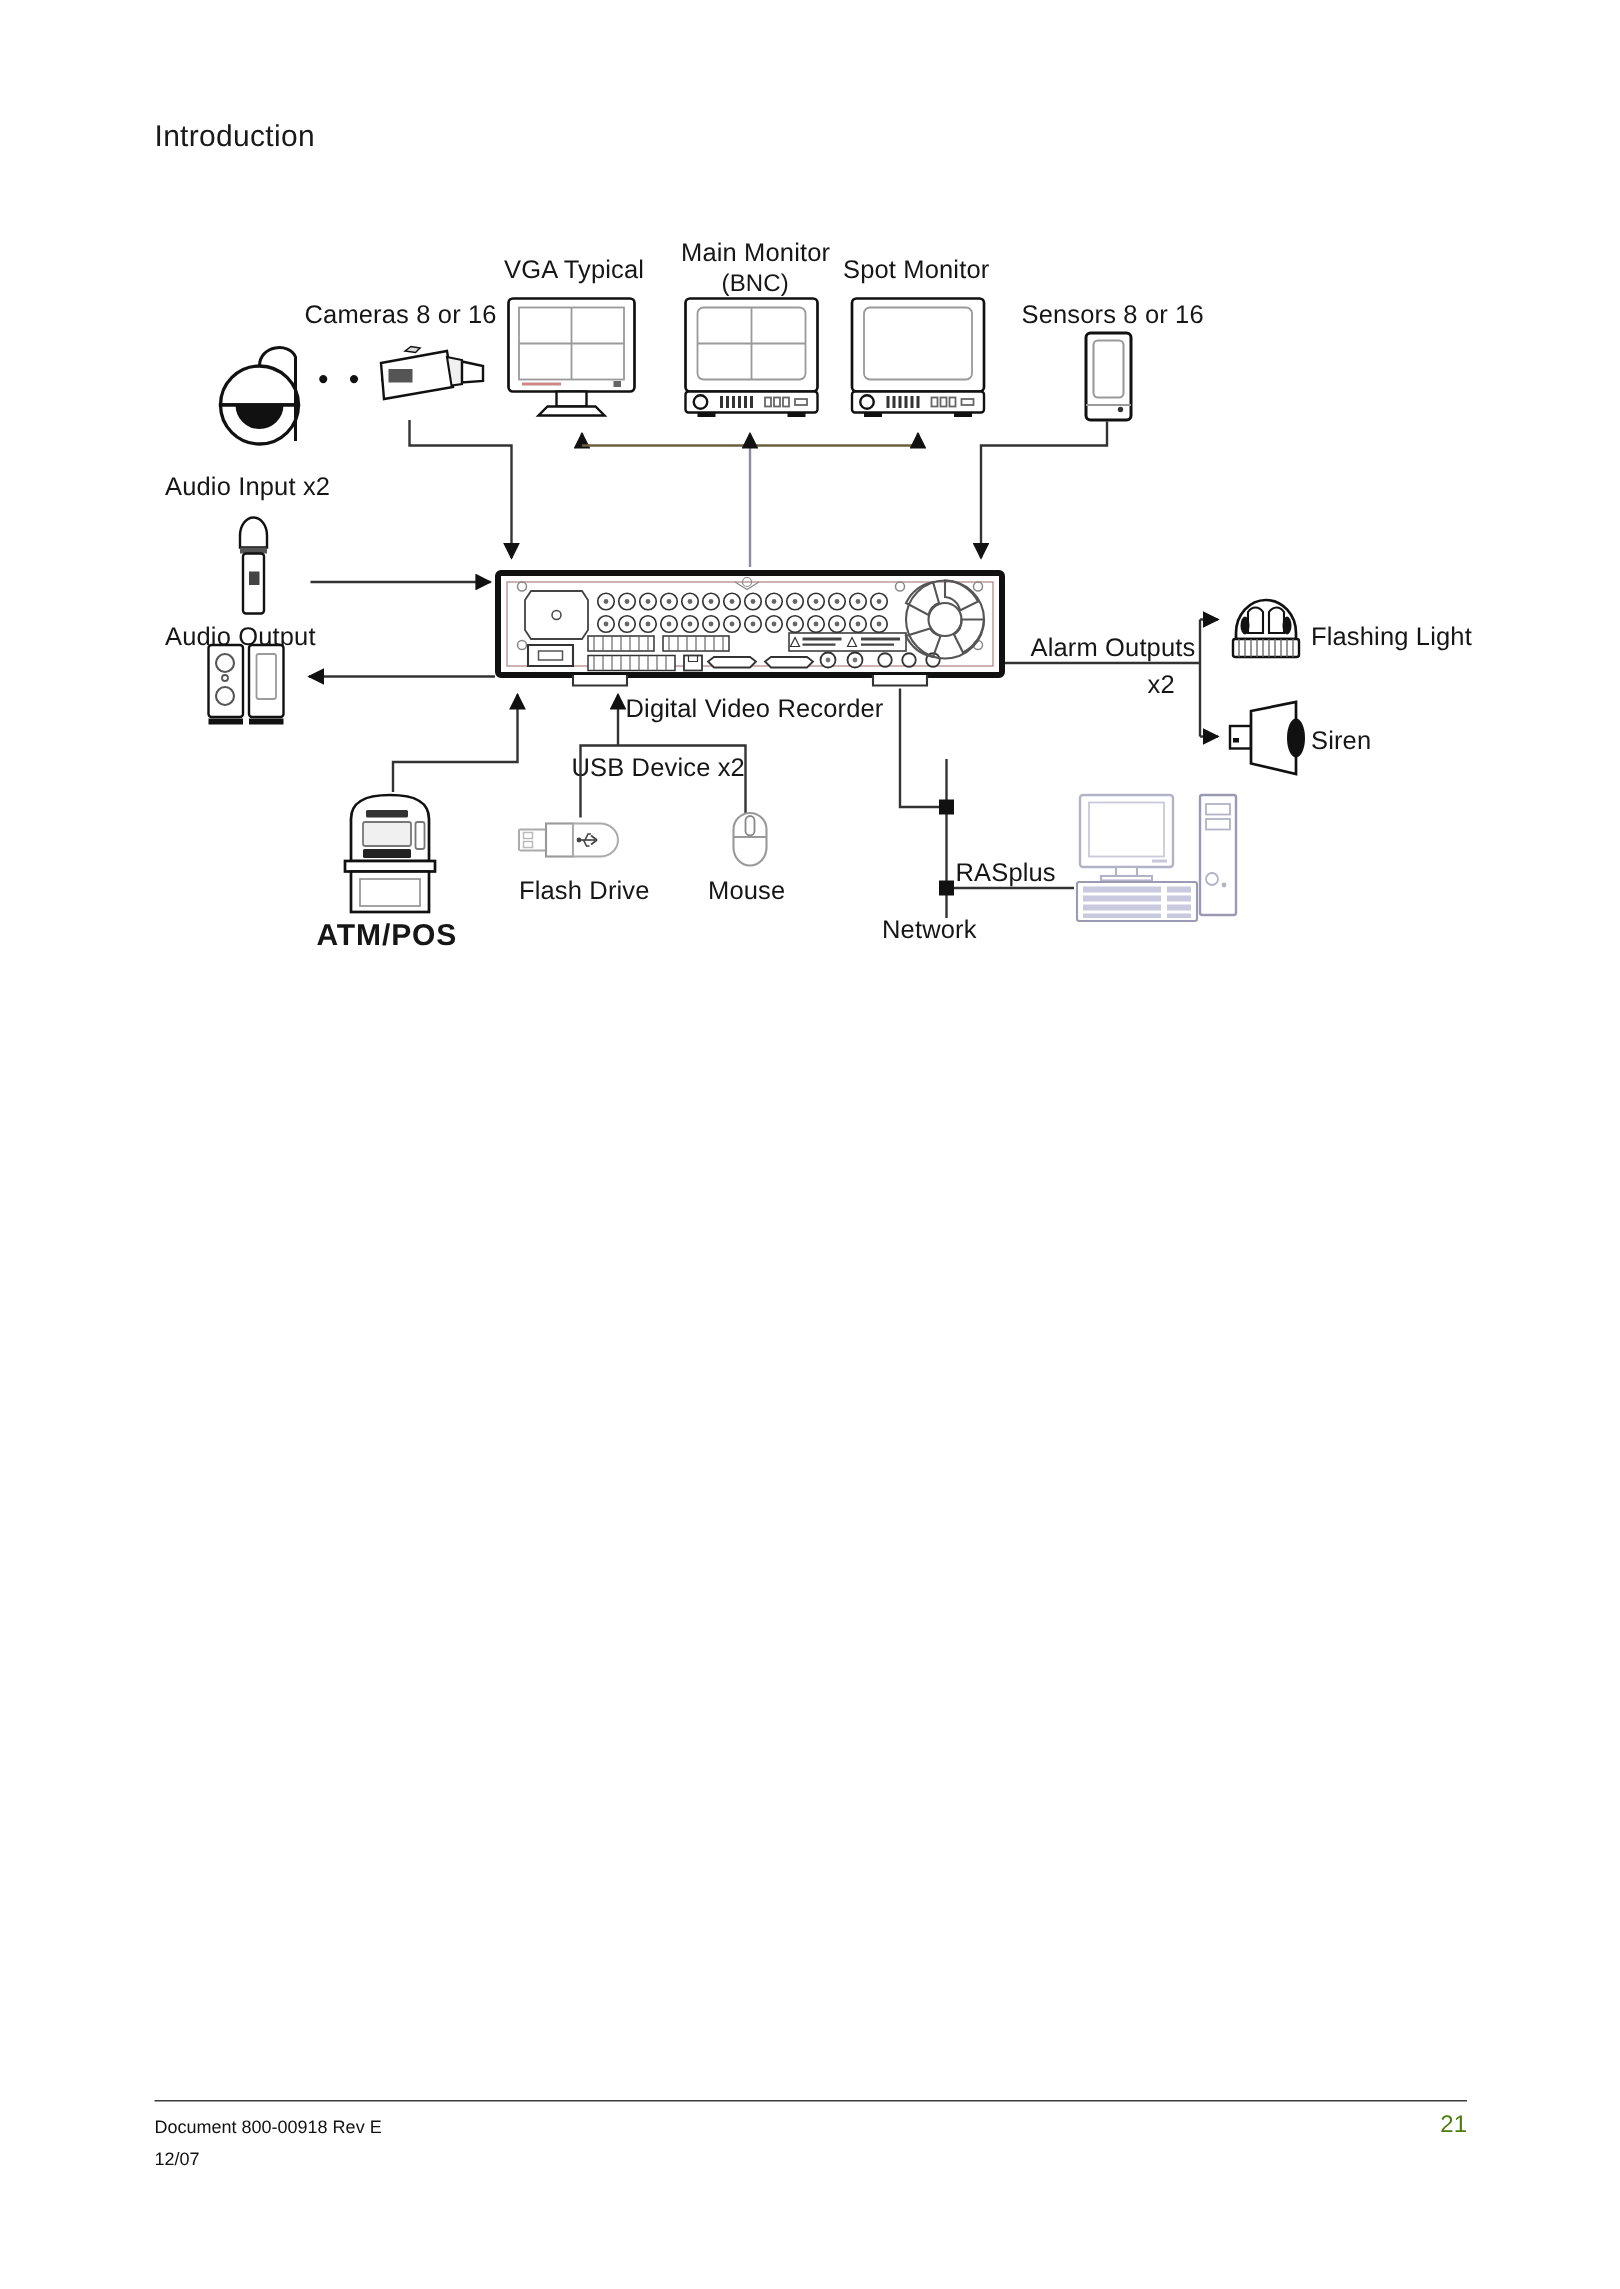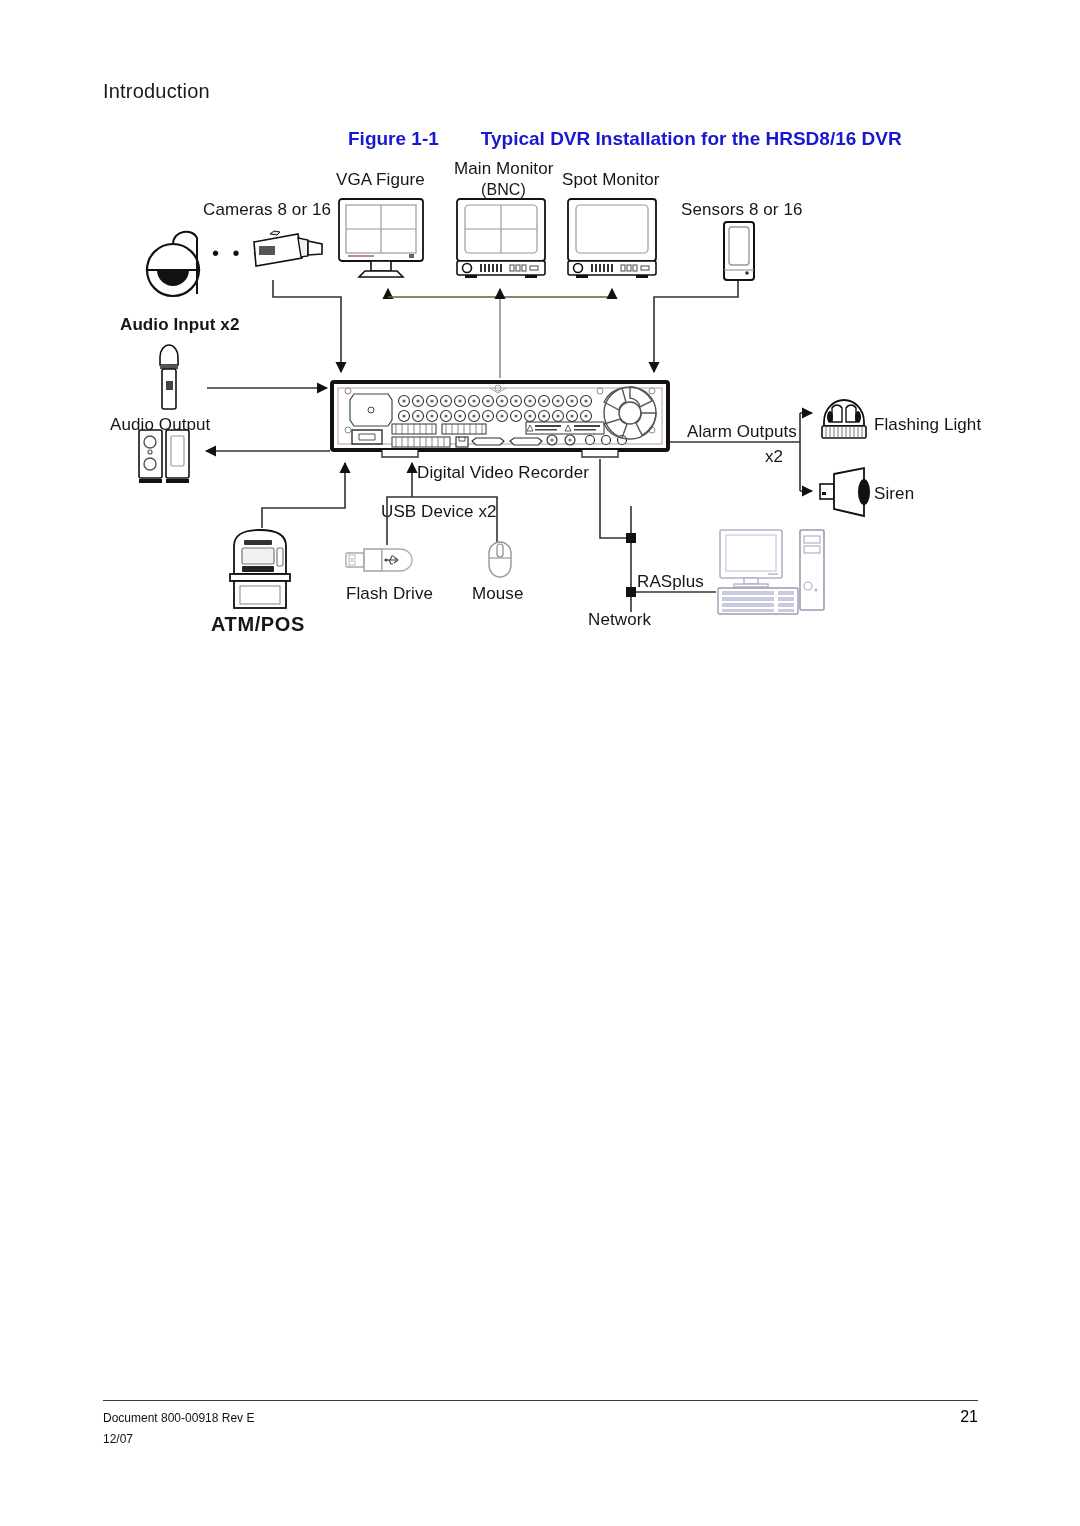--- a/index.html
+++ b/index.html
@@ -83,43 +83,40 @@
     color: #111;
     white-space: pre-line;
   }
   #footer-page {
     position: absolute;
     left: 930px;
     top: 1408px;
     width: 48px;
     text-align: right;
     font-size: 16px;
-    color: #000000;
+    color: #4d7c0f;
   }
 </style>
 </head>
 <body>
 
 <div class="page">
 
   <div id="section-heading">Introduction</div>
 
-  <div id="figure-caption">
-    <span class="fignum">Figure 1-1</span><span class="figtitle">Typical DVR Installation for the HRSD8/16 DVR</span>
-  </div>
 
   <div id="diagram">
 
     <div class="lbl" style="left:203px; top:200px;">Cameras 8 or 16</div>
-    <div class="lbl" style="left:336px; top:170px;">VGA Figure</div>
+    <div class="lbl" style="left:336px; top:170px;">VGA Typical</div>
     <div class="lbl" style="left:454px; top:159px;">Main Monitor</div>
     <div class="lbl small" style="left:481px; top:181px;">(BNC)</div>
     <div class="lbl" style="left:562px; top:170px;">Spot Monitor</div>
     <div class="lbl" style="left:681px; top:200px;">Sensors 8 or 16</div>
-    <div class="lbl" style="left:120px; top:315px;font-weight:bold;">Audio Input x2</div>
+    <div class="lbl" style="left:110px; top:315px;">Audio Input x2</div>
     <div class="lbl" style="left:110px; top:415px;">Audio Output</div>
     <div class="lbl" style="left:417px; top:463px;">Digital Video Recorder</div>
     <div class="lbl" style="left:687px; top:422px;">Alarm Outputs</div>
     <div class="lbl" style="left:725px; top:447px;margin-left:40px;">x2</div>
     <div class="lbl" style="left:874px; top:415px;">Flashing Light</div>
     <div class="lbl" style="left:874px; top:484px;">Siren</div>
     <div class="lbl" style="left:381px; top:502px;">USB Device x2</div>
     <div class="lbl" style="left:346px; top:584px;">Flash Drive</div>
     <div class="lbl" style="left:472px; top:584px;">Mouse</div>
     <div class="lbl bold" style="left:211px; top:613px; font-size:20px;">ATM/POS</div>

